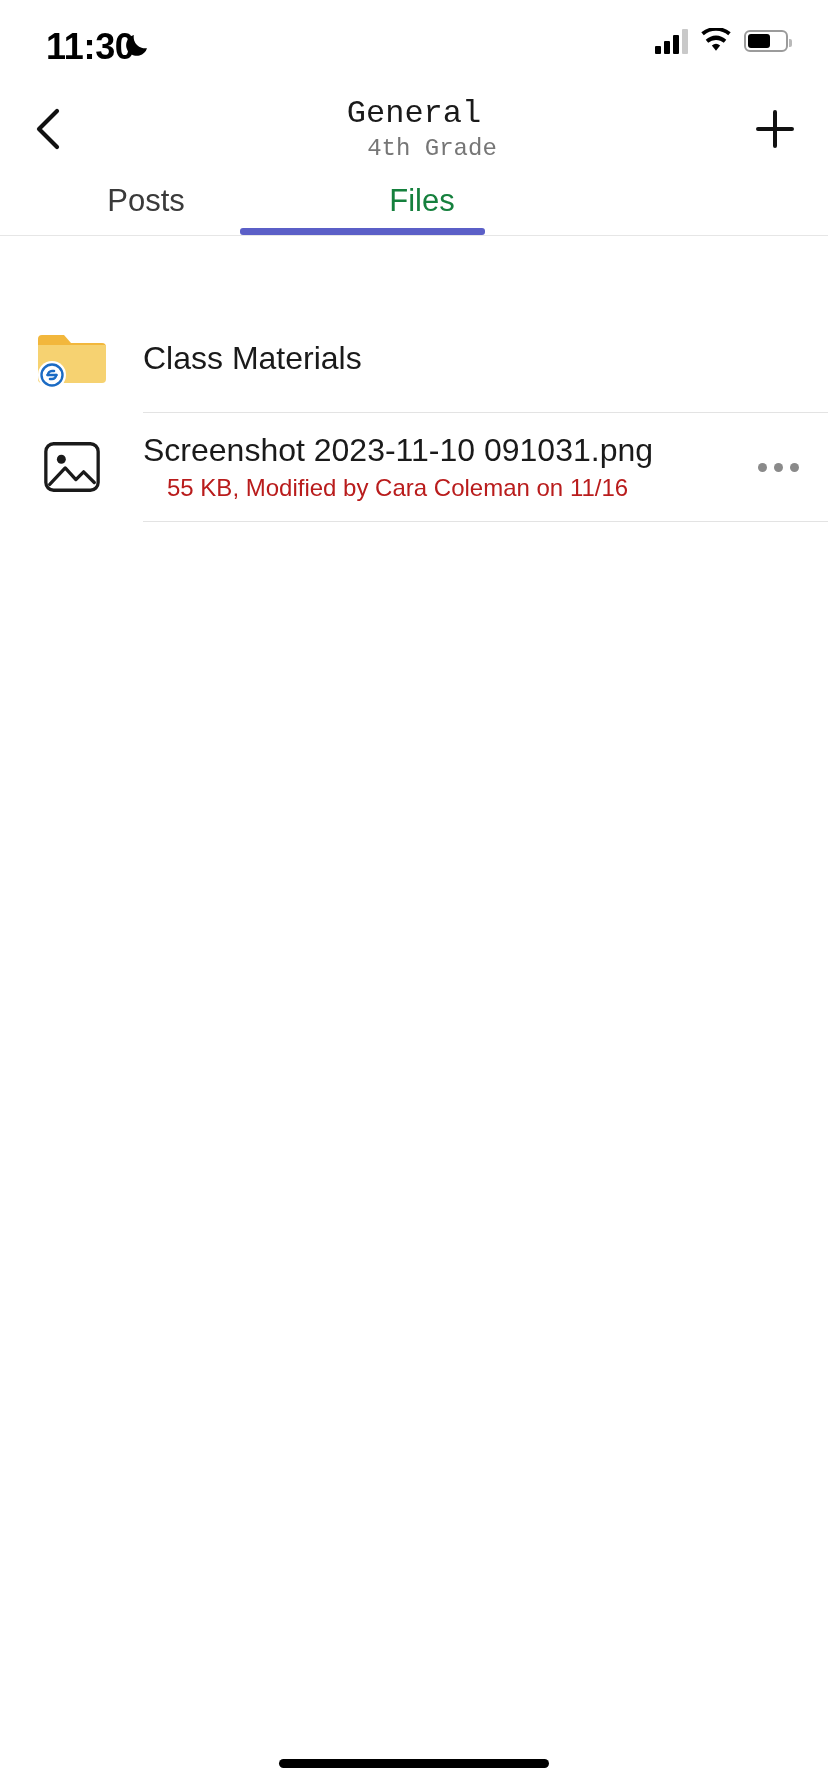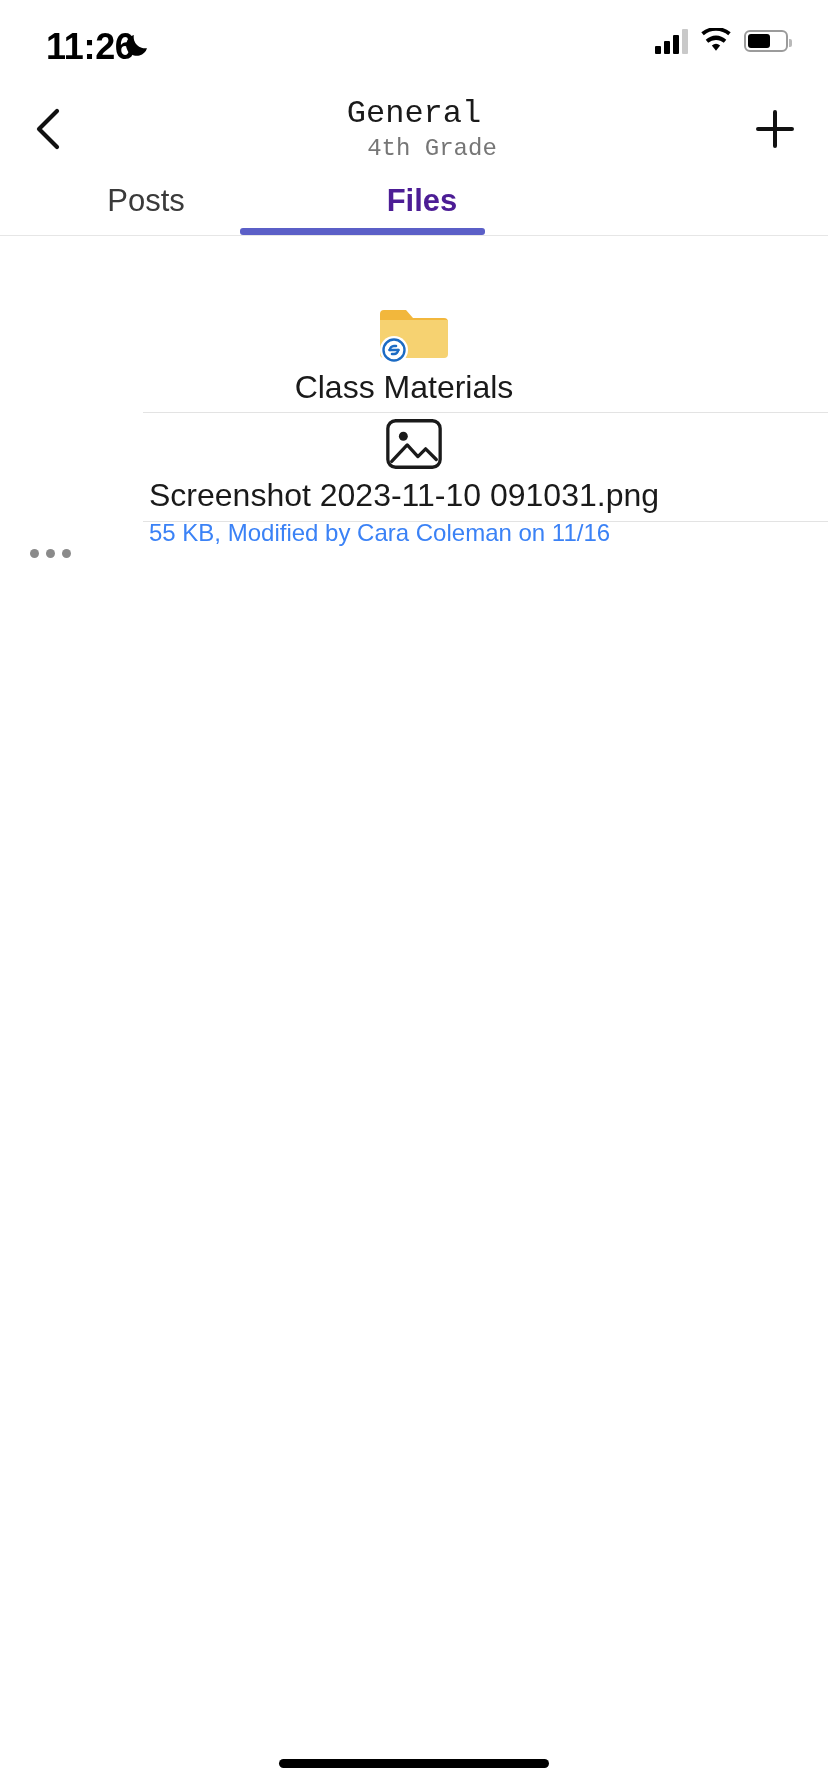--- a/index.html
+++ b/index.html
@@ -91,61 +91,60 @@
   }
   .tab {
     position:absolute; top:0; height:70px;
     display:flex; align-items:center; justify-content:center;
     gap:14px; cursor:pointer;
   }
   .tab-0 { left:0;   width:276px; }
   .tab-1 { left:276px; width:276px; }
   .tab-2 { left:552px; width:276px; }
   .tab-label { font-size:31px; color:#3a3a3a; font-weight:400;margin-left:16px; }
-  .tab.active .tab-label { color:#4c1d95; font-weight:700; }
+  .tab.active .tab-label { color:#15803d; font-weight:400; }
   .tab-dot {
     width:22px; height:22px; border-radius:50%;
     background:#5b5fc7;
   }
   .tab-indicator {
     position:absolute; top:62px; left:240px;
     width:245px; height:7px;
     background:#5b5fc7; border-radius:3px;
   }
 
   
   .filelist {
     position:absolute; top:237px; left:0;
     width:828px;
   }
   .row {
     position:relative;
     display:flex; align-items:center;
     height:108px;
     cursor:pointer;
-    flex-direction:column;
   }
   .row-icon {
     width:143px; min-width:143px;
     display:flex; align-items:center; justify-content:center;
   }
   .row-body {
     flex:1; min-width:0;
     display:flex; flex-direction:column; justify-content:center;
     padding-right:20px;
   }
   .row-title {
     font-size:32px; color:#1a1a1a; font-weight:400;
     line-height:40px; white-space:nowrap;
     overflow:hidden; text-overflow:ellipsis;
   }
   .row-sub {
-    font-size:24px; color:#3b82f6; font-weight:400;
+    font-size:24px; color:#b91c1c; font-weight:400;
     line-height:32px; margin-top:2px; white-space:nowrap;
-    overflow:hidden; text-overflow:ellipsis;
+    overflow:hidden; text-overflow:ellipsis;margin-left:24px;
   }
   .row-more {
     width:100px; min-width:100px;
     display:flex; align-items:center; justify-content:center;
     align-self:stretch; cursor:pointer;
   }
   .more-dots { display:flex; gap:7px; }
   .more-dots i {
     width:9px; height:9px; border-radius:50%; background:#8a8a8a; display:block;
   }
@@ -168,21 +167,21 @@
     width:270px; height:9px;
     background:#000; border-radius:5px;
   }
 </style>
 </head>
 <body>
 
 <div id="screen">
 
   <div class="statusbar">
-    <div class="sb-time">11:26</div>
+    <div class="sb-time">11:30</div>
     <svg class="sb-moon" viewBox="0 0 24 24">
       <path d="M20 14.5A9 9 0 0 1 9.5 4 8.5 8.5 0 1 0 20 14.5z" fill="#000"></path>
     </svg>
     <div class="sb-right">
       <div class="sb-signal">
         <i></i>
           <i></i>
           <i></i>
           <i></i>
       </div>

